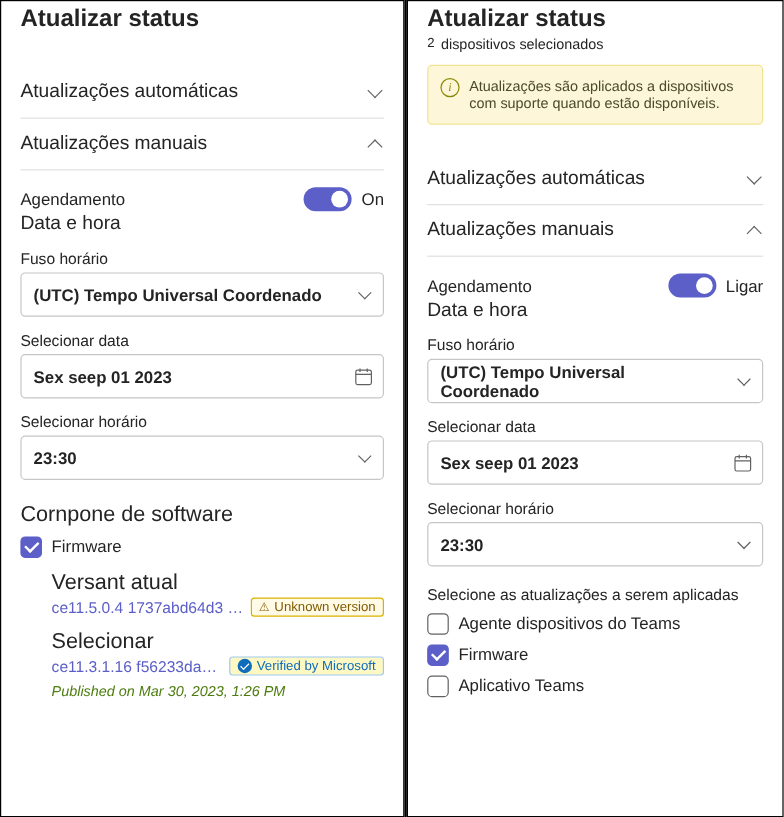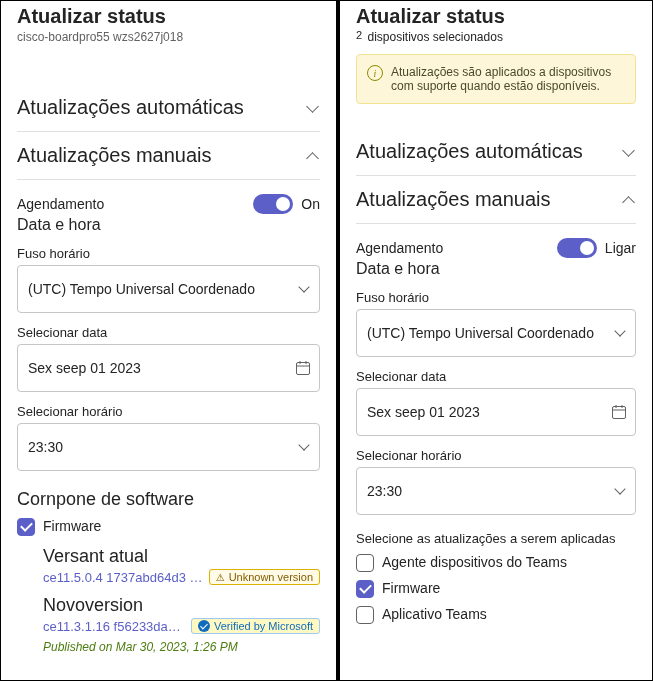--- a/index.html
+++ b/index.html
@@ -60,21 +60,21 @@
   }
   .accordion {
     border-bottom: 1px solid #e0e0e0;
     padding: 12px 0;
     display: flex;
     justify-content: space-between;
     align-items: center;
     cursor: pointer;
   }
   .accordion .label {
-    font-size: 20px;
+    font-size: 16px;
     color: #242424;
   }
   .chev { width: 14px; height: 14px; position: relative; }
   .chev::before {
     content: "";
     position: absolute;
     width: 8px; height: 8px;
     border-right: 1.5px solid #616161;
     border-bottom: 1.5px solid #616161;
     left: 2px; top: 0;
@@ -115,21 +115,22 @@
   .select-box, .date-box {
     width: 100%;
     border: 1px solid #c8c6c4;
     border-radius: 4px;
     padding: 6px 30px 6px 10px;
     font-size: 14px;
     color: #242424;
     position: relative;
     background: #fff;
     display:flex; align-items:center; justify-content:space-between;
-    height: 48px;
+    height: 37px;
+    font-weight: bold;
   }
   .select-box .sel-chev, .date-box .cal-icon {
     position: absolute; right: 8px; top: 50%; transform: translateY(-50%);
   }
   .sel-chev { width:12px; height:12px; }
   .sel-chev::before{
     content:""; position:absolute; width:7px; height:7px;
     border-right:1.5px solid #616161; border-bottom:1.5px solid #616161;
     transform: rotate(45deg); left:1px; top:0;
   }
@@ -183,21 +184,20 @@
   .published { font-size:12px; color:#4d7c0f; margin-top:6px;font-style:italic; }
   .spacer { height: 26px; }
   .check-list-label { font-size:13px; color:#242424; margin-top:16px; margin-bottom:6px;}
 </style>
 </head>
 <body>
 
 <div class="pane pane-left">
   <div class="pane-inner">
     <h1 class="title">Atualizar status</h1>
-    <div class="subtitle">cisco-boardpro55 wzs2627j018</div>
     <div class="spacer"></div>
 
     <div class="accordion">
       <span class="label">Atualizações automáticas</span>
       <span class="chev down"></span>
     </div>
 
     <div class="accordion">
       <span class="label">Atualizações manuais</span>
       <span class="chev up"></span>
@@ -245,21 +245,21 @@
       </div>
 
       <div class="version-label" style="margin-left:26px">Versant atual</div>
       <div class="version-value" style="margin-left:26px">
         <span class="truncated">ce11.5.0.4 1737abd64d3 2023...</span>
         <span class="badge warn">
             <span>Unknown version</span>
           </span>
       </div>
 
-      <div class="version-label" style="margin-left:26px">Novoversion</div>
+      <div class="version-label" style="margin-left:26px">Selecionar</div>
       <div class="version-value" style="margin-left:26px">
         <span class="truncated" style="max-width:150px">ce11.3.1.16 f56233da7d5 2...</span>
         <span class="badge verified">
           <span class="verified-icon"></span>
           <span>Verified by Microsoft</span>
         </span>
       </div>
       <div class="published" style="margin-left:26px">Published on Mar 30, 2023, 1:26 PM</div>
     </div>
   </div>

